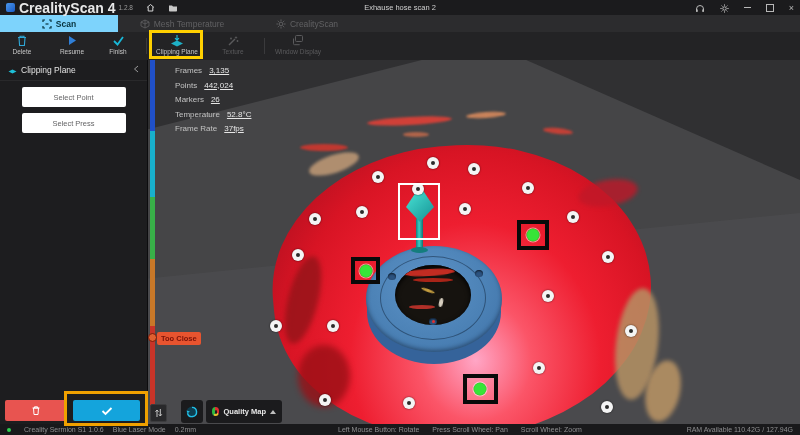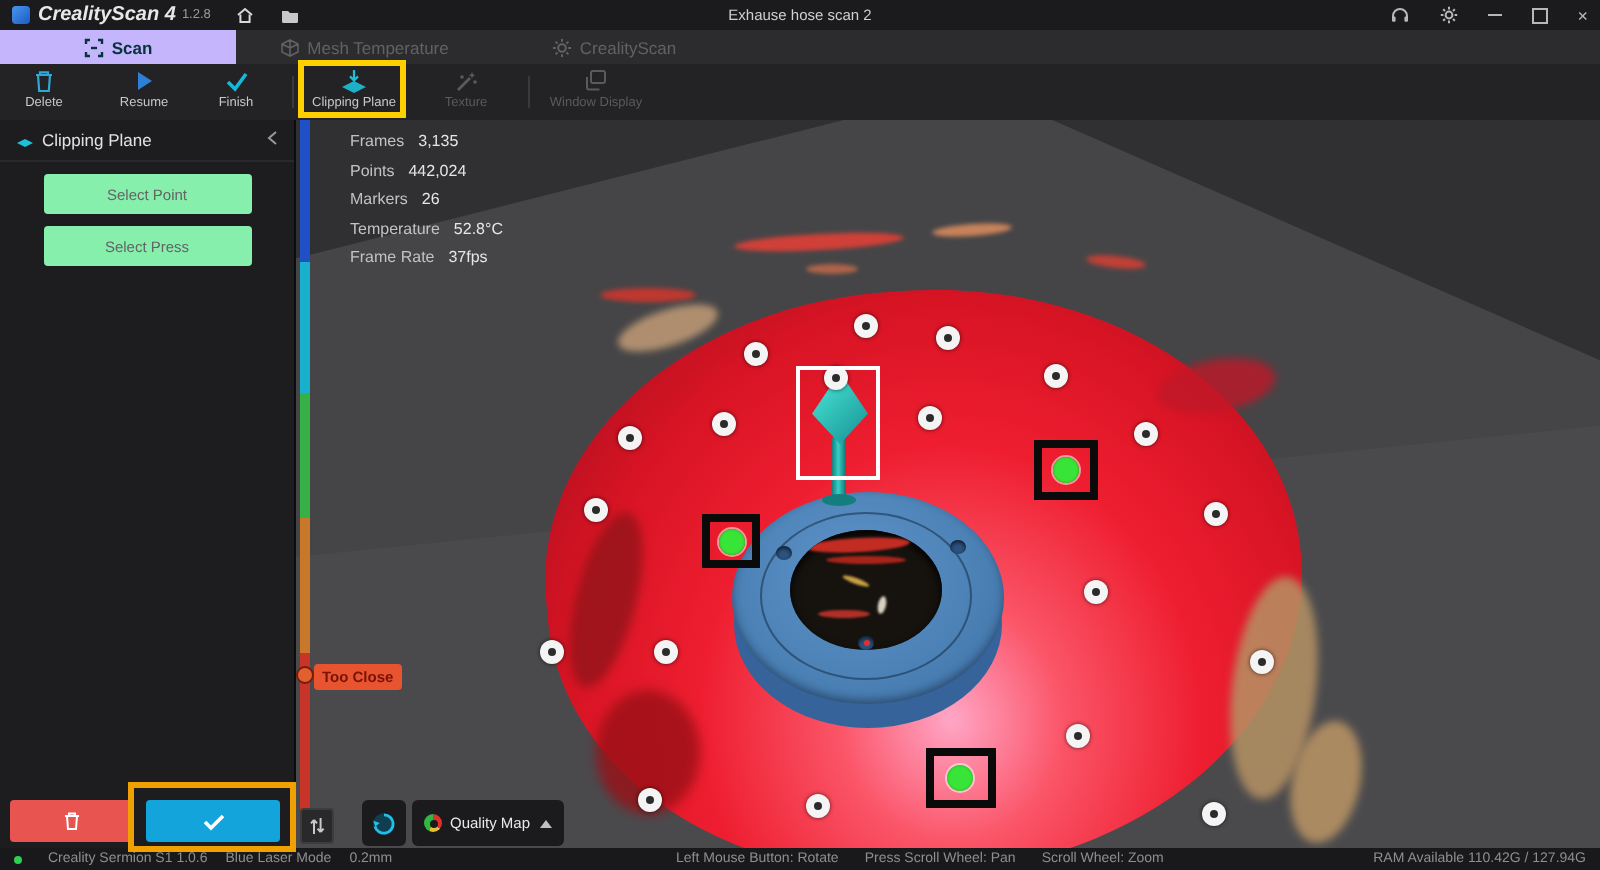--- a/index.html
+++ b/index.html
@@ -2,44 +2,44 @@
 <html><head>
 <meta charset="utf-8">
 <style>
   html,body{margin:0;padding:0;background:#101012;}
   body{width:800px;height:435px;position:relative;overflow:hidden;
        font-family:"Liberation Sans",sans-serif;-webkit-font-smoothing:antialiased;}
   
   .titlebar{position:absolute;left:0;top:0;width:800px;height:15px;background:#1b1b1d;
             display:flex;align-items:center;padding:0 6px;box-sizing:border-box;z-index:40;}
   .logo{width:9px;height:9px;border-radius:2px;background:linear-gradient(135deg,#4a96ea,#1a5cc8);margin-right:4px;}
-  .appname{font-size:10px;font-weight:bold;color:#e8e8e8;font-style:italic;}
+  .appname{font-size:14px;font-weight:bold;color:#e8e8e8;}
   .appver{font-size:6.5px;color:#9a9a9a;margin-left:3px;}
   .tb-ico{margin-left:13px;display:flex;align-items:center;cursor:default;}
   .doc-title{position:absolute;left:0;right:0;text-align:center;font-size:7.5px;color:#d0d0d0;pointer-events:none;}
   .winctl{margin-left:auto;display:flex;align-items:center;gap:15px;z-index:2;}
   .winctl .min{width:7px;height:1px;background:#b8b8b8;}
   .winctl .max{width:6px;height:6px;border:1px solid #b8b8b8;}
   .winctl .cls{font-size:9px;color:#b8b8b8;line-height:6px;}
   
   .tabbar{position:absolute;left:0;top:15px;width:800px;height:17px;background:#2c2c2e;display:flex;z-index:39;}
   .tab{display:flex;align-items:center;justify-content:center;gap:4px;font-size:8.5px;color:#616163;}
-  .tab.active{background:#c4b5fd;color:#07313b;font-weight:bold;}
+  .tab.active{background:#7dd3fc;color:#07313b;font-weight:bold;}
   .tab.t1{width:118px;}.tab.t2{width:128px;}.tab.t3{width:122px;}
   
   .toolbar{position:absolute;left:0;top:32px;width:800px;height:28px;background:#232325;z-index:38;}
   .titem{position:absolute;top:2px;width:44px;text-align:center;font-size:6.5px;color:#c8c8c8;cursor:default;}
   .titem svg{display:block;margin:0 auto 1px auto;}
   .titem.dis{color:#5a5a5c;}
   .tsep{position:absolute;top:6px;width:1px;height:16px;background:#3a3a3c;}
   
   .sidebar{position:absolute;left:0;top:60px;width:148px;height:364px;background:#1d1d1f;z-index:30;border-right:1px solid #0c0c0e;box-sizing:border-box;}
   .sb-head{height:20px;display:flex;align-items:center;padding:0 8px;gap:4px;font-size:8.5px;color:#e2e2e2;border-bottom:1px solid #29292b;}
   .sb-head .chev{margin-left:auto;}
-  .sb-btn{width:104px;height:20px;margin:6px auto 0 auto;background:#86efac;border-radius:2px;
+  .sb-btn{width:104px;height:20px;margin:6px auto 0 auto;background:#ffffff;border-radius:2px;
           color:#646466;font-size:7.5px;display:flex;align-items:center;justify-content:center;}
   .act-btn{position:absolute;height:21px;border-radius:2px;display:flex;align-items:center;justify-content:center;top:340px;}
   .act-del{left:5px;width:61px;background:#e85450;}
   .act-ok{left:73px;width:67px;background:#14a4dc;}
   
   .statusbar{position:absolute;left:0;top:424px;width:800px;height:11px;background:#19191b;
              display:flex;align-items:center;padding:0 7px;box-sizing:border-box;font-size:7px;color:#8f8f91;z-index:41;}
   .dot{width:4px;height:4px;border-radius:50%;background:#2fd050;margin-right:4px;}
   .sb-left{display:flex;align-items:center;gap:9px;}
   .sb-center{position:absolute;left:338px;display:flex;gap:13px;}
@@ -81,32 +81,32 @@
   .anno-white{position:absolute;border:2.5px solid #ffffff;box-sizing:border-box;z-index:8;}
   
   .depthbar{position:absolute;left:2px;top:0;width:5px;height:355px;z-index:9;
             background:linear-gradient(#2050c8 0 20%,#18b0cc 20% 38.5%,#38b048 38.5% 56%,#c87828 56% 75%,#c83428 75% 100%);}
   .depthknob{position:absolute;left:0px;top:273px;width:9px;height:9px;border-radius:50%;background:#e06030;border:1px solid #7a1a0a;box-sizing:border-box;z-index:10;}
   .tooclose{position:absolute;left:9px;top:272px;background:#e8542f;color:#7a1208;font-size:7.5px;font-weight:bold;
             padding:2px 4px;border-radius:2px;z-index:10;}
   
   .stats{position:absolute;left:27px;top:6px;z-index:9;}
   .stat{display:flex;gap:7px;font-size:8px;color:#c2c2c2;margin-bottom:5.5px;}
-  .stat b{color:#e6e6e6;font-weight:normal;}
+  .stat b{color:#e6e6e6;font-weight:normal;text-decoration:underline;}
   
   .swapbtn{position:absolute;left:2px;top:344px;width:15px;height:16px;background:#29292b;border:1px solid #3c3c3e;
            border-radius:2px;display:flex;align-items:center;justify-content:center;z-index:12;}
   .orbitbtn{position:absolute;left:33px;top:340px;width:22px;height:23px;background:#1b1b1d;border-radius:3px;
             display:flex;align-items:center;justify-content:center;z-index:12;}
   .qmap{position:absolute;left:58px;top:340px;width:76px;height:23px;background:#1b1b1d;border-radius:3px;
         display:flex;align-items:center;padding:0 6px;gap:4px;box-sizing:border-box;z-index:12;}
   .qicon{width:9px;height:9px;border-radius:50%;position:relative;
          background:conic-gradient(#e03030 0 130deg,#e8c030 130deg 205deg,#30b840 205deg 360deg);}
   .qicon::after{content:"";position:absolute;inset:2.5px;border-radius:50%;background:#1b1b1d;}
-  .qlabel{font-size:7.5px;color:#e8e8e8;white-space:nowrap;}
+  .qlabel{font-size:7.5px;color:#e8e8e8;white-space:nowrap;font-weight:bold;}
   .tri-up{width:0;height:0;border-left:3px solid transparent;border-right:3px solid transparent;border-bottom:4px solid #c0c0c0;margin-left:auto;}
   
   .anno-yellow{position:absolute;box-sizing:border-box;z-index:50;pointer-events:none;}
 </style>
 </head>
 <body>
 
 <div class="titlebar">
   <div class="logo"></div>
   <span class="appname">CrealityScan 4</span>

